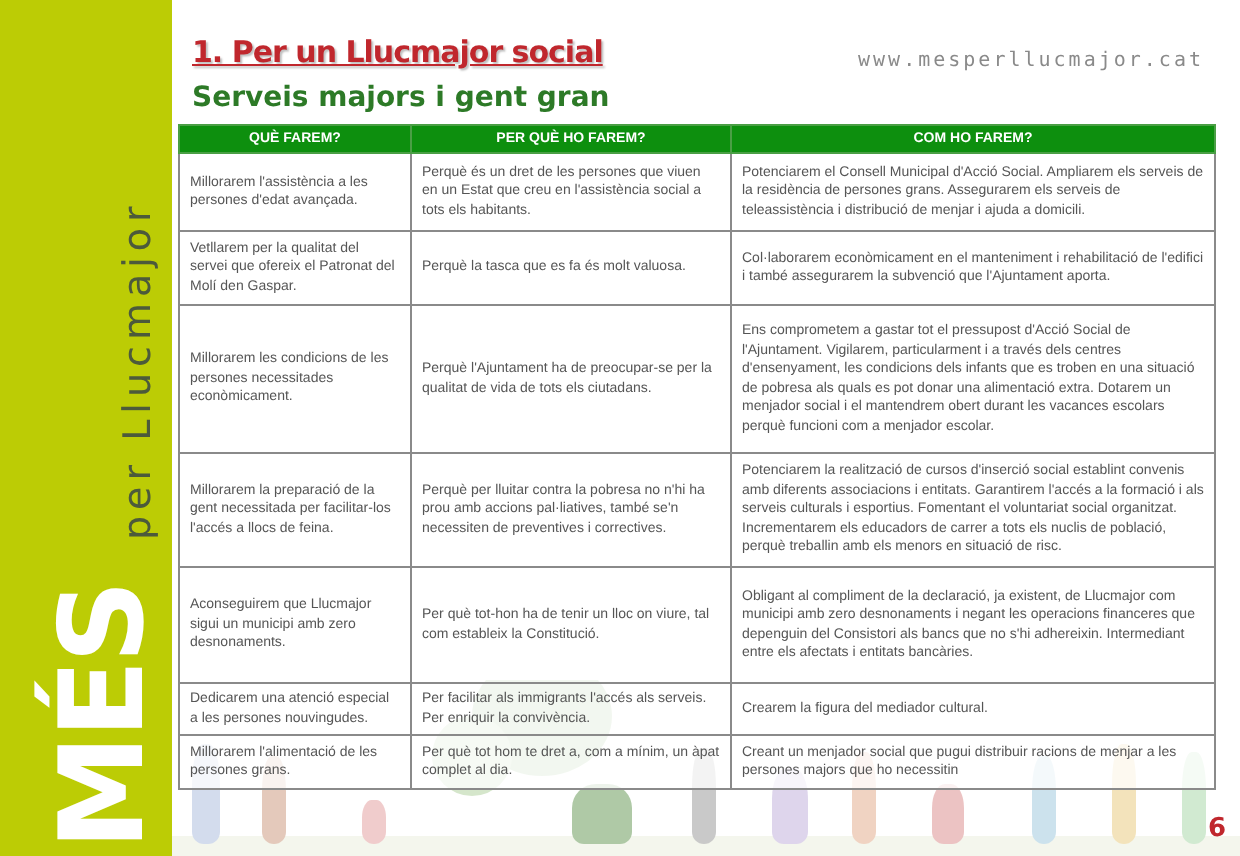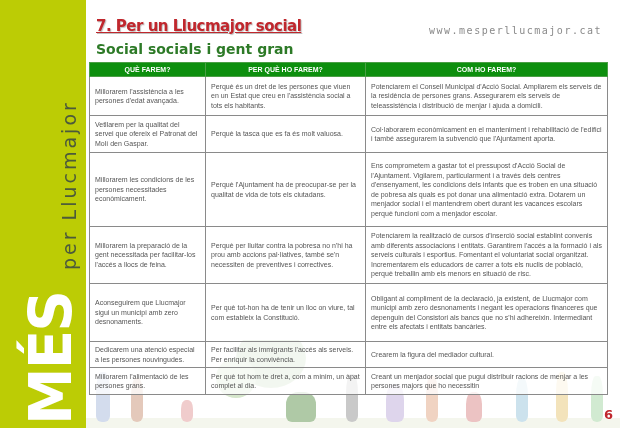--- a/index.html
+++ b/index.html
@@ -79,22 +79,22 @@
   </style>
 </head>
 <body>
 
 <div class="sidebar">
   <div class="sidebar-tagline">per Llucmajor</div>
   <div class="sidebar-logo">MÉS</div>
 </div>
 
 <div class="site-url">www.mesperllucmajor.cat</div>
-<div class="section-title">7. Per un Llucmajor social</div>
-<div class="subsection-title">Social socials i gent gran</div>
+<div class="section-title">1. Per un Llucmajor social</div>
+<div class="subsection-title">Serveis majors i gent gran</div>
 
 <div class="illustration">
   <div class="illu-bg"></div>
   <div class="tree-top" style="left:150px;bottom:40px;width:70px;height:60px;background:#7fb06a;"></div>
   <div class="tree-top" style="left:130px;bottom:30px;width:40px;height:40px;background:#a3c98d;"></div>
   <div class="fig" style="left:10px;width:14px;height:50px;background:#9fb3d9;"></div>
   <div class="fig" style="left:45px;width:12px;height:44px;background:#c48a6a;"></div>
   <div class="fig" style="left:95px;width:12px;height:22px;background:#e08f8f;"></div>
   <div class="fig" style="left:200px;width:30px;height:30px;background:#4f8a3c;"></div>
   <div class="fig" style="left:260px;width:12px;height:48px;background:#8a8a8a;"></div>

